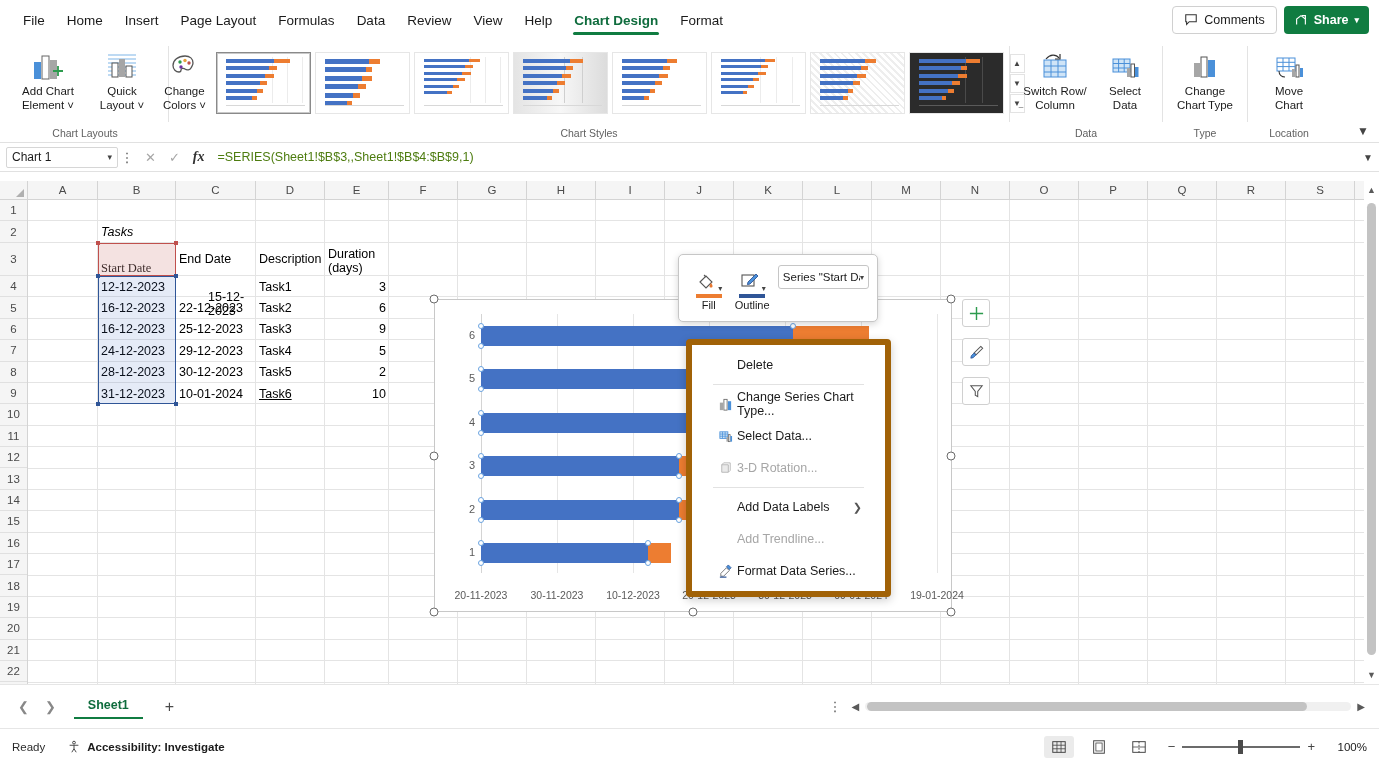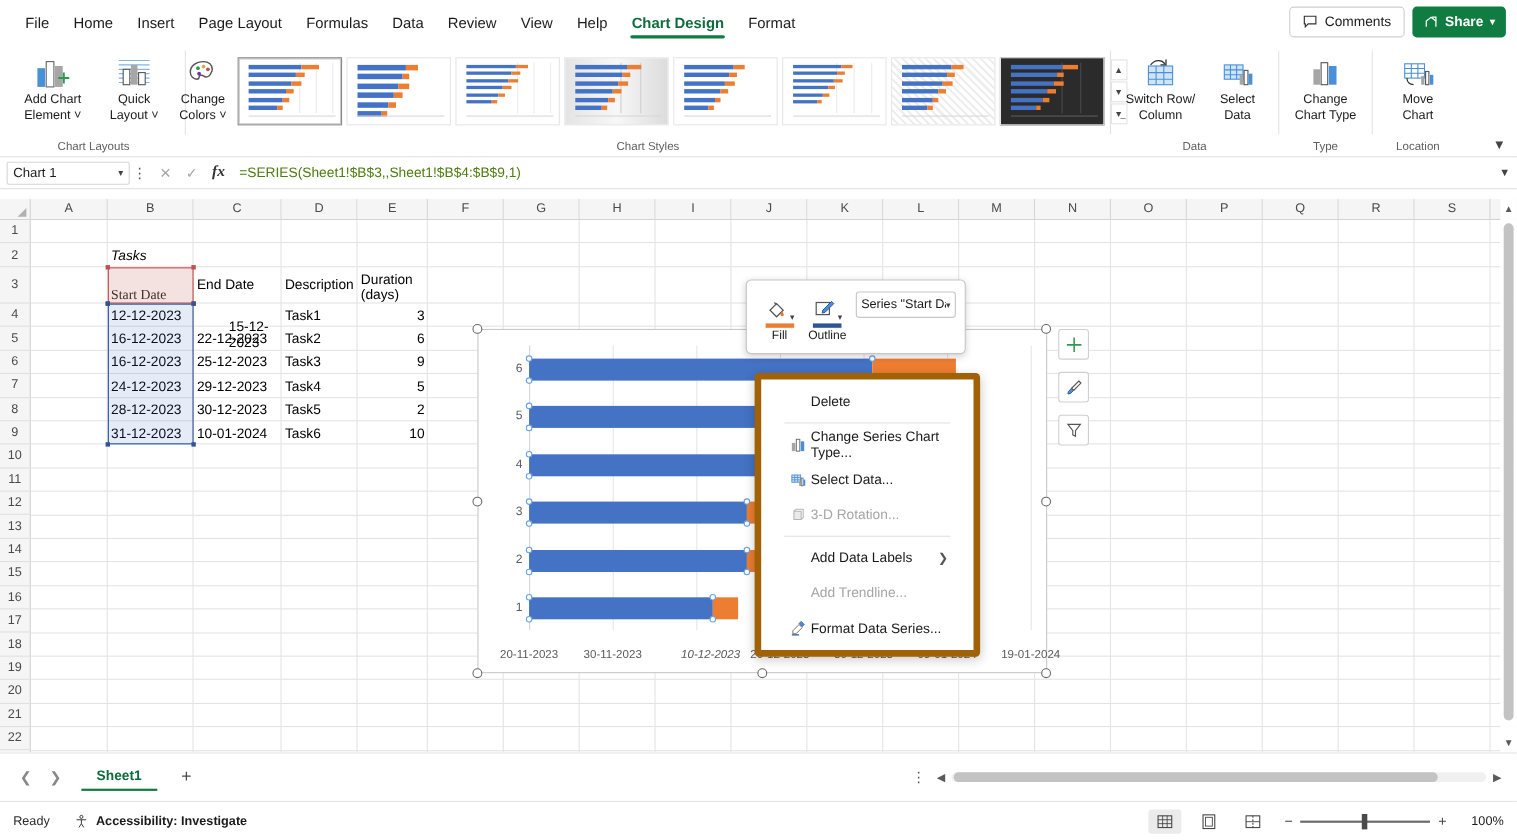--- a/index.html
+++ b/index.html
@@ -749,21 +749,21 @@
         <div class="cell" style="left: 70px; top: 140.17px; width: 78px; height: 21.4px;">24-12-2023</div>
         <div class="cell" style="left: 148px; top: 140.17px; width: 80px; height: 21.4px;">29-12-2023</div>
         <div class="cell" style="left: 228px; top: 140.17px; width: 69px; height: 21.4px;">Task4</div>
         <div class="cell r" style="left: 297px; top: 140.17px; width: 64px; height: 21.4px;">5</div>
         <div class="cell" style="left: 70px; top: 161.57px; width: 78px; height: 21.4px;">28-12-2023</div>
         <div class="cell" style="left: 148px; top: 161.57px; width: 80px; height: 21.4px;">30-12-2023</div>
         <div class="cell" style="left: 228px; top: 161.57px; width: 69px; height: 21.4px;">Task5</div>
         <div class="cell r" style="left: 297px; top: 161.57px; width: 64px; height: 21.4px;">2</div>
         <div class="cell" style="left: 70px; top: 182.97px; width: 78px; height: 21.4px;">31-12-2023</div>
         <div class="cell" style="left: 148px; top: 182.97px; width: 80px; height: 21.4px;">10-01-2024</div>
-        <div class="cell" style="left: 228px; top: 182.97px; width: 69px; height: 21.4px;">Task6</div>
+        <div class="cell" style="left: 228px; top: 182.97px; width: 69px; height: 21.4px; text-decoration: underline;">Task6</div>
         <div class="cell r" style="left: 297px; top: 182.97px; width: 64px; height: 21.4px;">10</div>
         <div class="sel-red" style="left: 70px; top: 42.8px; width: 78px; height: 33.17px;"></div>
         <div class="sel-blue" style="left: 70px; top: 75.97px; width: 78px; height: 128.4px;"></div>
         <div class="handle red" style="left: 68px; top: 40.8px;"></div>
         <div class="handle red" style="left: 146px; top: 40.8px;"></div>
         <div class="handle red" style="left: 68px; top: 73.97px;"></div>
         <div class="handle red" style="left: 146px; top: 73.97px;"></div>
         <div class="handle" style="left: 68px; top: 73.97px;"></div>
         <div class="handle" style="left: 146px; top: 73.97px;"></div>
         <div class="handle" style="left: 68px; top: 202.37px;"></div>
@@ -836,21 +836,21 @@
         <div class="bar-blue" style="left: 0px; width: 167.2px; background: rgb(68, 114, 196);"></div>
         <div class="bar-orange" style="left: 167.2px; width: 22.8px; background: rgb(237, 125, 49);"></div>
       </div>
       <div class="ylabel" style="left: -44px; top: 232.25px;">1</div>
       <div class="sdot" style="left: 0px; top: 229.25px;"></div>
       <div class="sdot" style="left: 167.2px; top: 229.25px;"></div>
       <div class="sdot" style="left: 0px; top: 249.25px;"></div>
       <div class="sdot" style="left: 167.2px; top: 249.25px;"></div>
       <div class="xlabel" style="left: 0px; bottom: -28px;">20-11-2023</div>
       <div class="xlabel" style="left: 76px; bottom: -28px;">30-11-2023</div>
-      <div class="xlabel" style="left: 165px; bottom: -28px; font-style: italic;">10-12-2023</div>
+      <div class="xlabel" style="left: 152px; bottom: -28px;">10-12-2023</div>
       <div class="xlabel" style="left: 228px; bottom: -28px;">20-12-2023</div>
       <div class="xlabel" style="left: 304px; bottom: -28px;">30-12-2023</div>
       <div class="xlabel" style="left: 380px; bottom: -28px;">09-01-2024</div>
       <div class="xlabel" style="left: 456px; bottom: -28px;">19-01-2024</div>
     </div>
 </div>
 
 <div class="chandle" style="left:434px;top:299px"></div>
 <div class="chandle" style="left:693px;top:299px"></div>
 <div class="chandle" style="left:951px;top:299px"></div>

